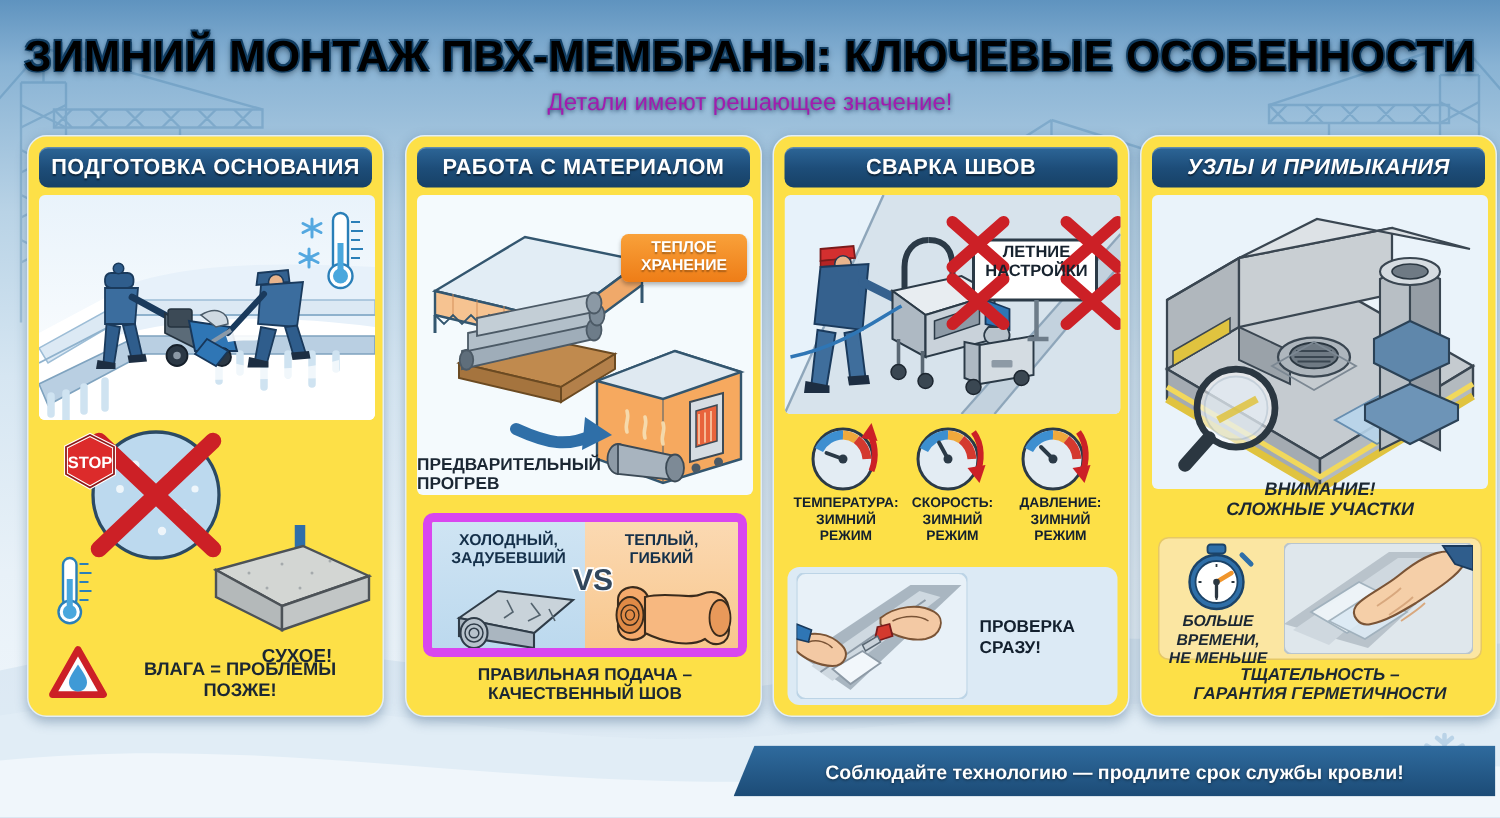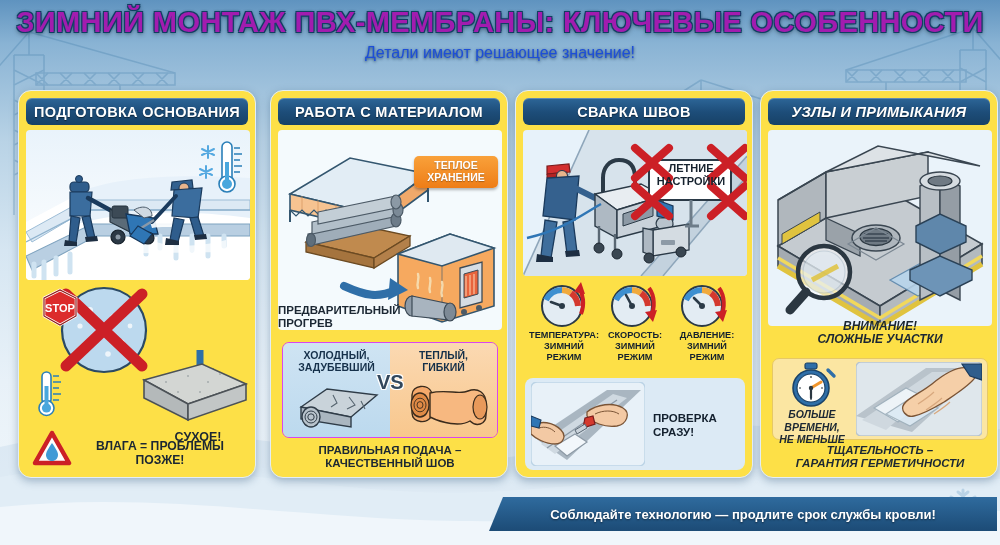--- a/index.html
+++ b/index.html
@@ -15,27 +15,28 @@
   .bg-sky {
     position:absolute; left:0; top:0; width:1000px; height:545px;
     background:linear-gradient(#5f93bf 0%, #89b3d4 8%, #b9d3e6 26%, #d6e6f2 46%, #e8f1f8 70%, #f2f8fc 100%);
   }
   .bg-cranes { position:absolute; left:0; top:0; width:1000px; height:220px; opacity:.30; }
   .bg-drifts { position:absolute; left:0; bottom:0; width:1000px; height:150px; }
 
   
   .title-wrap { position:absolute; left:0; top:6px; width:1000px; text-align:center; }
   .title {
-    font-size:29px; font-weight:bold; color:#a21caf; letter-spacing:.4px;
+    font-size:29px; font-weight:bold; color:#000000; letter-spacing:.4px;
     text-shadow:0 0 3px #14476f, 1px 1px 0 #123b5e, -1px 1px 0 #123b5e,
                 1px -1px 0 #123b5e, -1px -1px 0 #123b5e, 0 2px 5px rgba(0,0,0,.45);
     white-space:nowrap;
+    margin-top:16px;
   }
   .subtitle {
-    margin-top:5px; font-size:16px; color:#1d4ed8; font-weight:normal;
+    margin-top:5px; font-size:16px; color:#a21caf; font-weight:normal;
     text-shadow:0 1px 3px rgba(10,45,75,.85);
   }
 
   
   .panel {
     position:absolute; top:90px; width:238px; height:388px;
     background:#fde047; border-radius:13px;
     box-shadow:0 3px 8px rgba(30,70,110,.35);
     border:1px solid #e3eef6;
     overflow:hidden;
@@ -60,21 +61,21 @@
 
   
   .badge-orange {
     position:absolute; background:linear-gradient(#f9a13a,#ee7d17);
     color:#fff; font-weight:bold; font-size:10.5px; line-height:1.12;
     text-align:center; border-radius:5px; padding:4px 6px;
     box-shadow:0 2px 3px rgba(0,0,0,.28); text-shadow:0 1px 1px rgba(0,0,0,.3);
   }
   .vs-box {
     position:absolute; display:flex; border-radius:7px; overflow:hidden;
-    border:1px solid #d946ef;
+    border:6px solid #d946ef;
     justify-content:space-between;
   }
   .vs-cold { background:linear-gradient(#cfe4f3,#bcd9ee); }
   .vs-warm { background:linear-gradient(#fbd9b2,#f8c78d); }
   .vs-label { font-size:10.5px; font-weight:bold; color:#15304a; text-align:center; line-height:1.12; }
   .vs-mark {
     position:absolute; font-size:20px; font-weight:bold; color:#32475c;
     text-shadow:1px 1px 0 #fff, -1px -1px 0 #fff, 1px -1px 0 #fff, -1px 1px 0 #fff;
   }
   .yellow-box {

